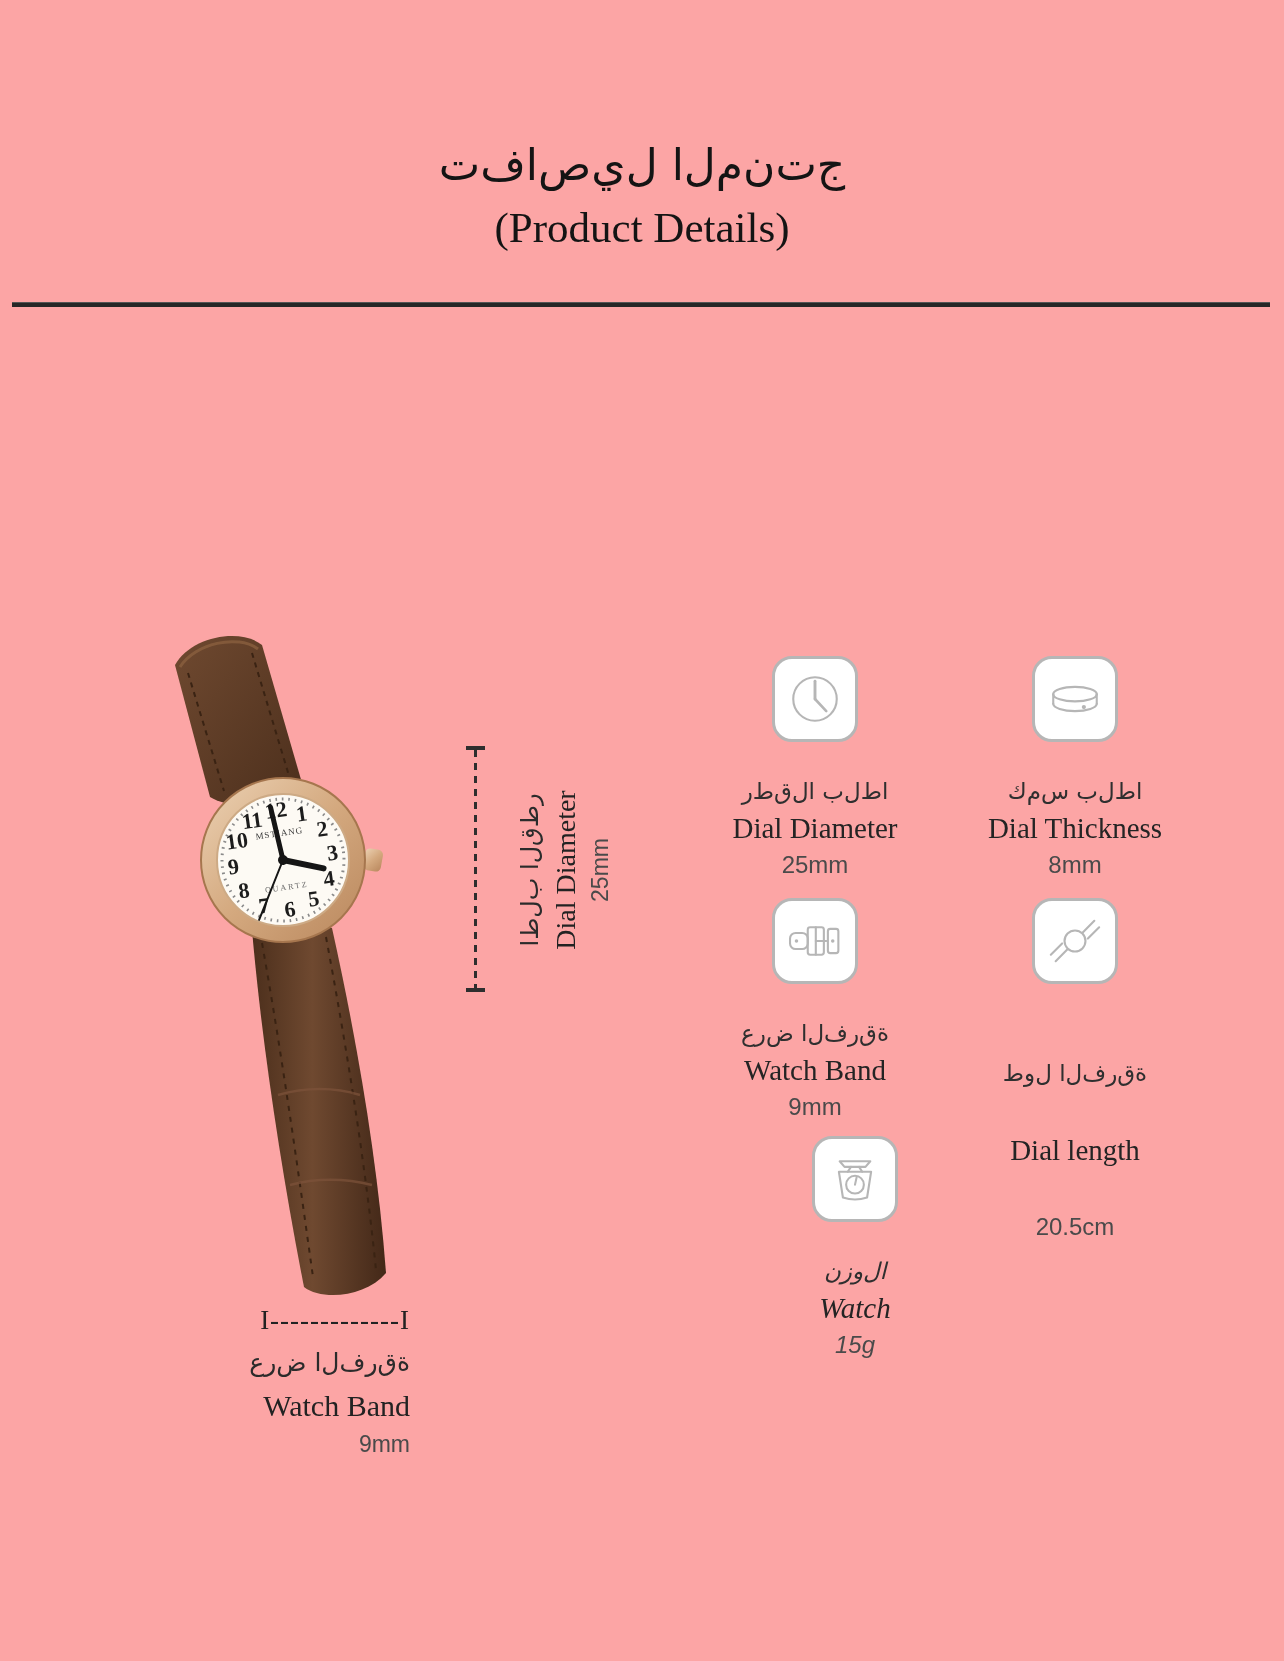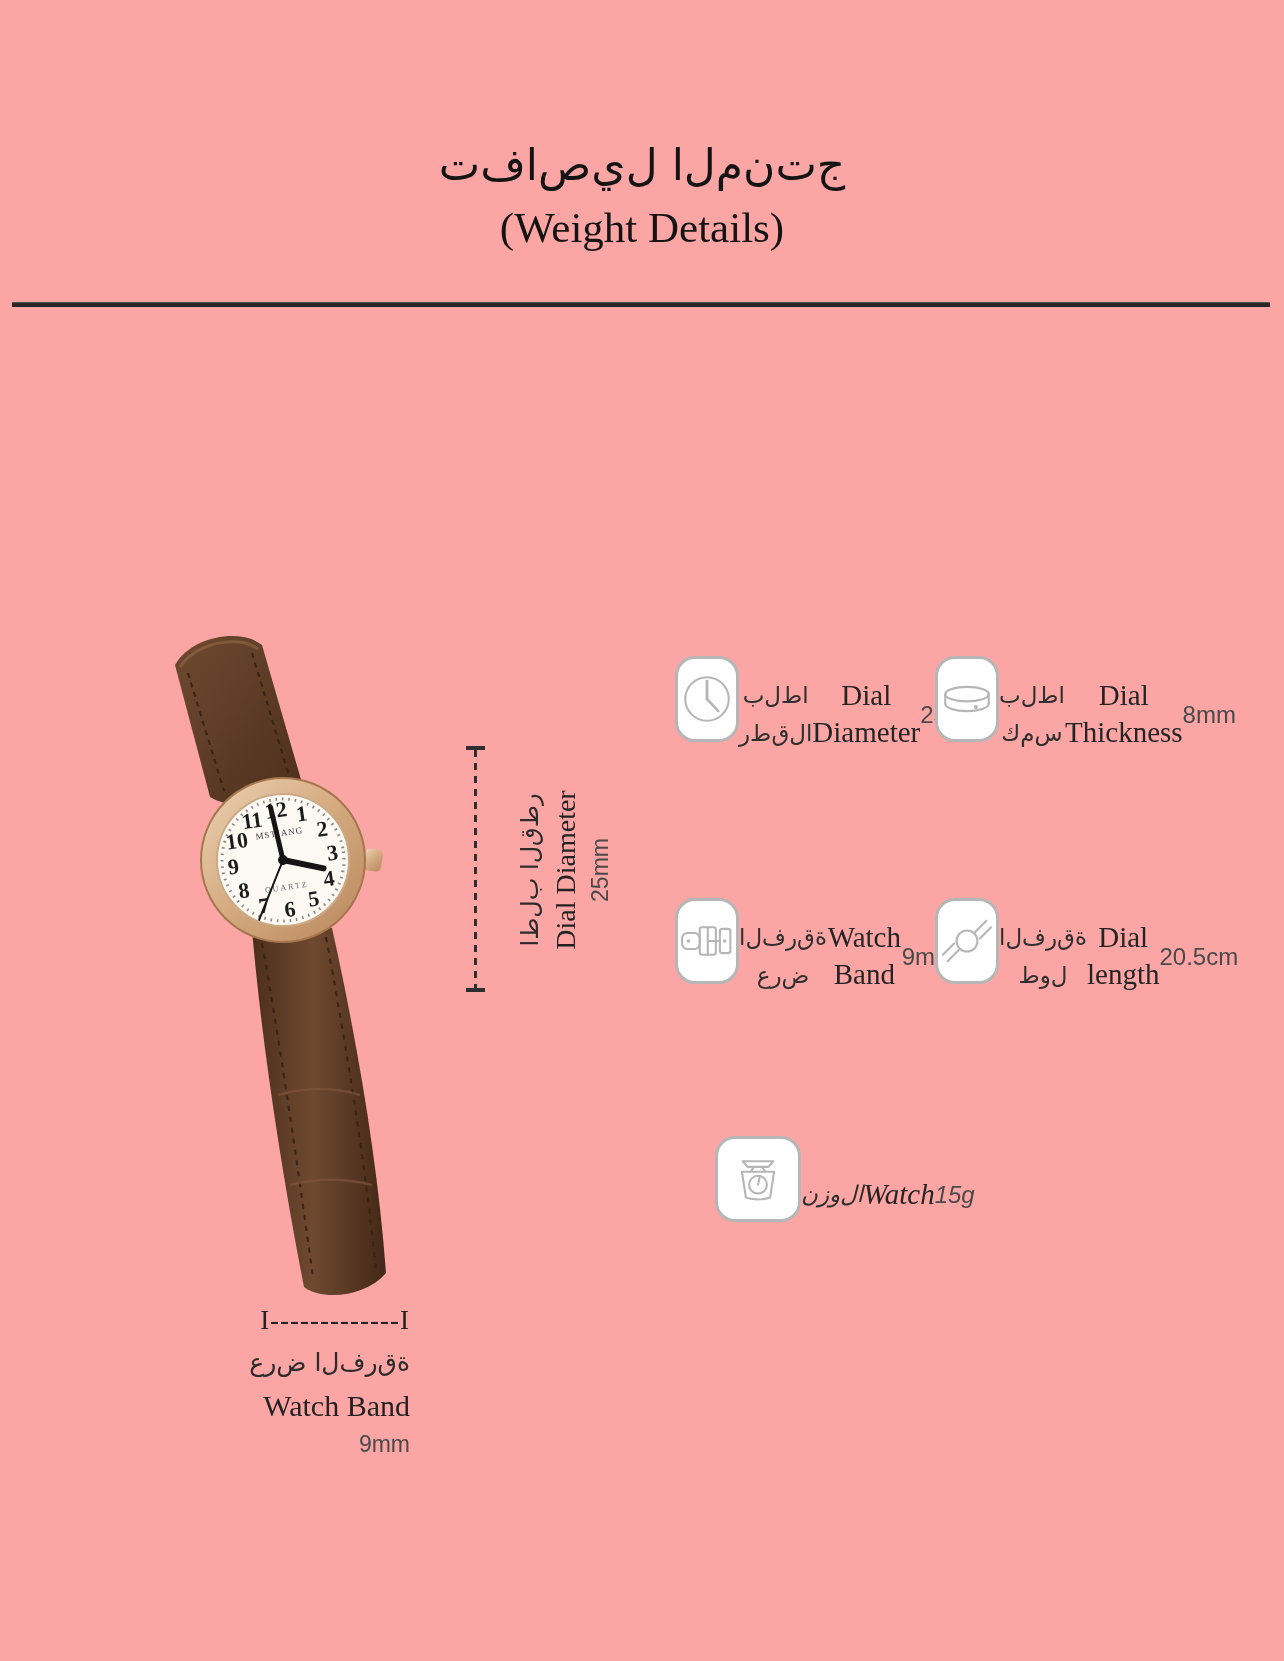--- a/index.html
+++ b/index.html
@@ -22,25 +22,25 @@
   .vdim::before{top:-4px;}
   .vdim::after{bottom:-4px;}
   .rot-wrap{position:absolute;left:512px;top:742px;width:110px;height:256px;}
   .rot-inner{position:absolute;left:0;top:256px;width:256px;height:110px;
              transform:rotate(-90deg);transform-origin:left top;text-align:center;}
   .rot-ar{font-family:"DejaVu Sans",sans-serif;font-size:24px;color:#2b2b2b;line-height:36px;}
   .rot-en{font-family:"Liberation Serif",serif;font-size:28px;color:#222222;line-height:36px;}
   .rot-val{font-family:"Liberation Sans",sans-serif;font-size:23px;color:#4a4a4a;line-height:32px;}
 
   
-  .spec{position:absolute;width:280px;display:flex;flex-direction:row;align-items:center;text-align:center;}
+  .spec{position:absolute;width:280px;display:flex;flex-direction:column;align-items:center;text-align:center;}
   .s1{left:675px;top:656px;}
   .s2{left:935px;top:656px;}
   .s3{left:675px;top:898px;}
-  .s4{left:935px;top:898px;}
+  .s4{left:935px;top:898px;gap:40px;}
   .s5{left:715px;top:1136px;font-style:italic;}
   .icon-box{width:80px;height:80px;border:3px solid #b6b6b6;border-radius:20px;
             display:flex;align-items:center;justify-content:center;margin-bottom:30px;background:#fff;}
   .icon-box svg{stroke:#b6b6b6;fill:none;stroke-width:3;stroke-linecap:round;stroke-linejoin:round;}
   .spec-ar{font-family:"DejaVu Sans",sans-serif;font-size:23px;color:#2f2f2f;line-height:38px;}
   .spec-en{font-family:"Liberation Serif",serif;font-size:29px;color:#242424;line-height:37px;}
   .spec-val{font-family:"Liberation Sans",sans-serif;font-size:24px;color:#4a4a4a;line-height:35px;}
 
   
   .band-note{position:absolute;left:110px;top:1300px;width:300px;text-align:right;}
@@ -49,21 +49,21 @@
   .band-en{font-family:"Liberation Serif",serif;font-size:30px;color:#222;line-height:40px;}
   .band-val{font-family:"Liberation Sans",sans-serif;font-size:23px;color:#4a4a4a;line-height:36px;}
 </style>
 </head>
 <body>
 
 <div class="page">
 
   <div class="header">
     <div class="title-ar" dir="rtl">ج‌ت‌ن‌م‌ل‌ا ل‌ي‌ص‌ا‌ف‌ت</div>
-    <div class="title-en">(Weight Details)</div>
+    <div class="title-en">(Product Details)</div>
   </div>
   <div class="rule"></div>
 
   <div class="watch-wrap">
     <svg width="290" height="700" viewBox="0 0 290 700">
       <defs>
         <linearGradient id="gold" x1="0" y1="0" x2="1" y2="1">
           <stop offset="0" stop-color="#ecd2b4"></stop>
             <stop offset="0.5" stop-color="#d4a97f"></stop>
             <stop offset="1" stop-color="#b9875d"></stop>

